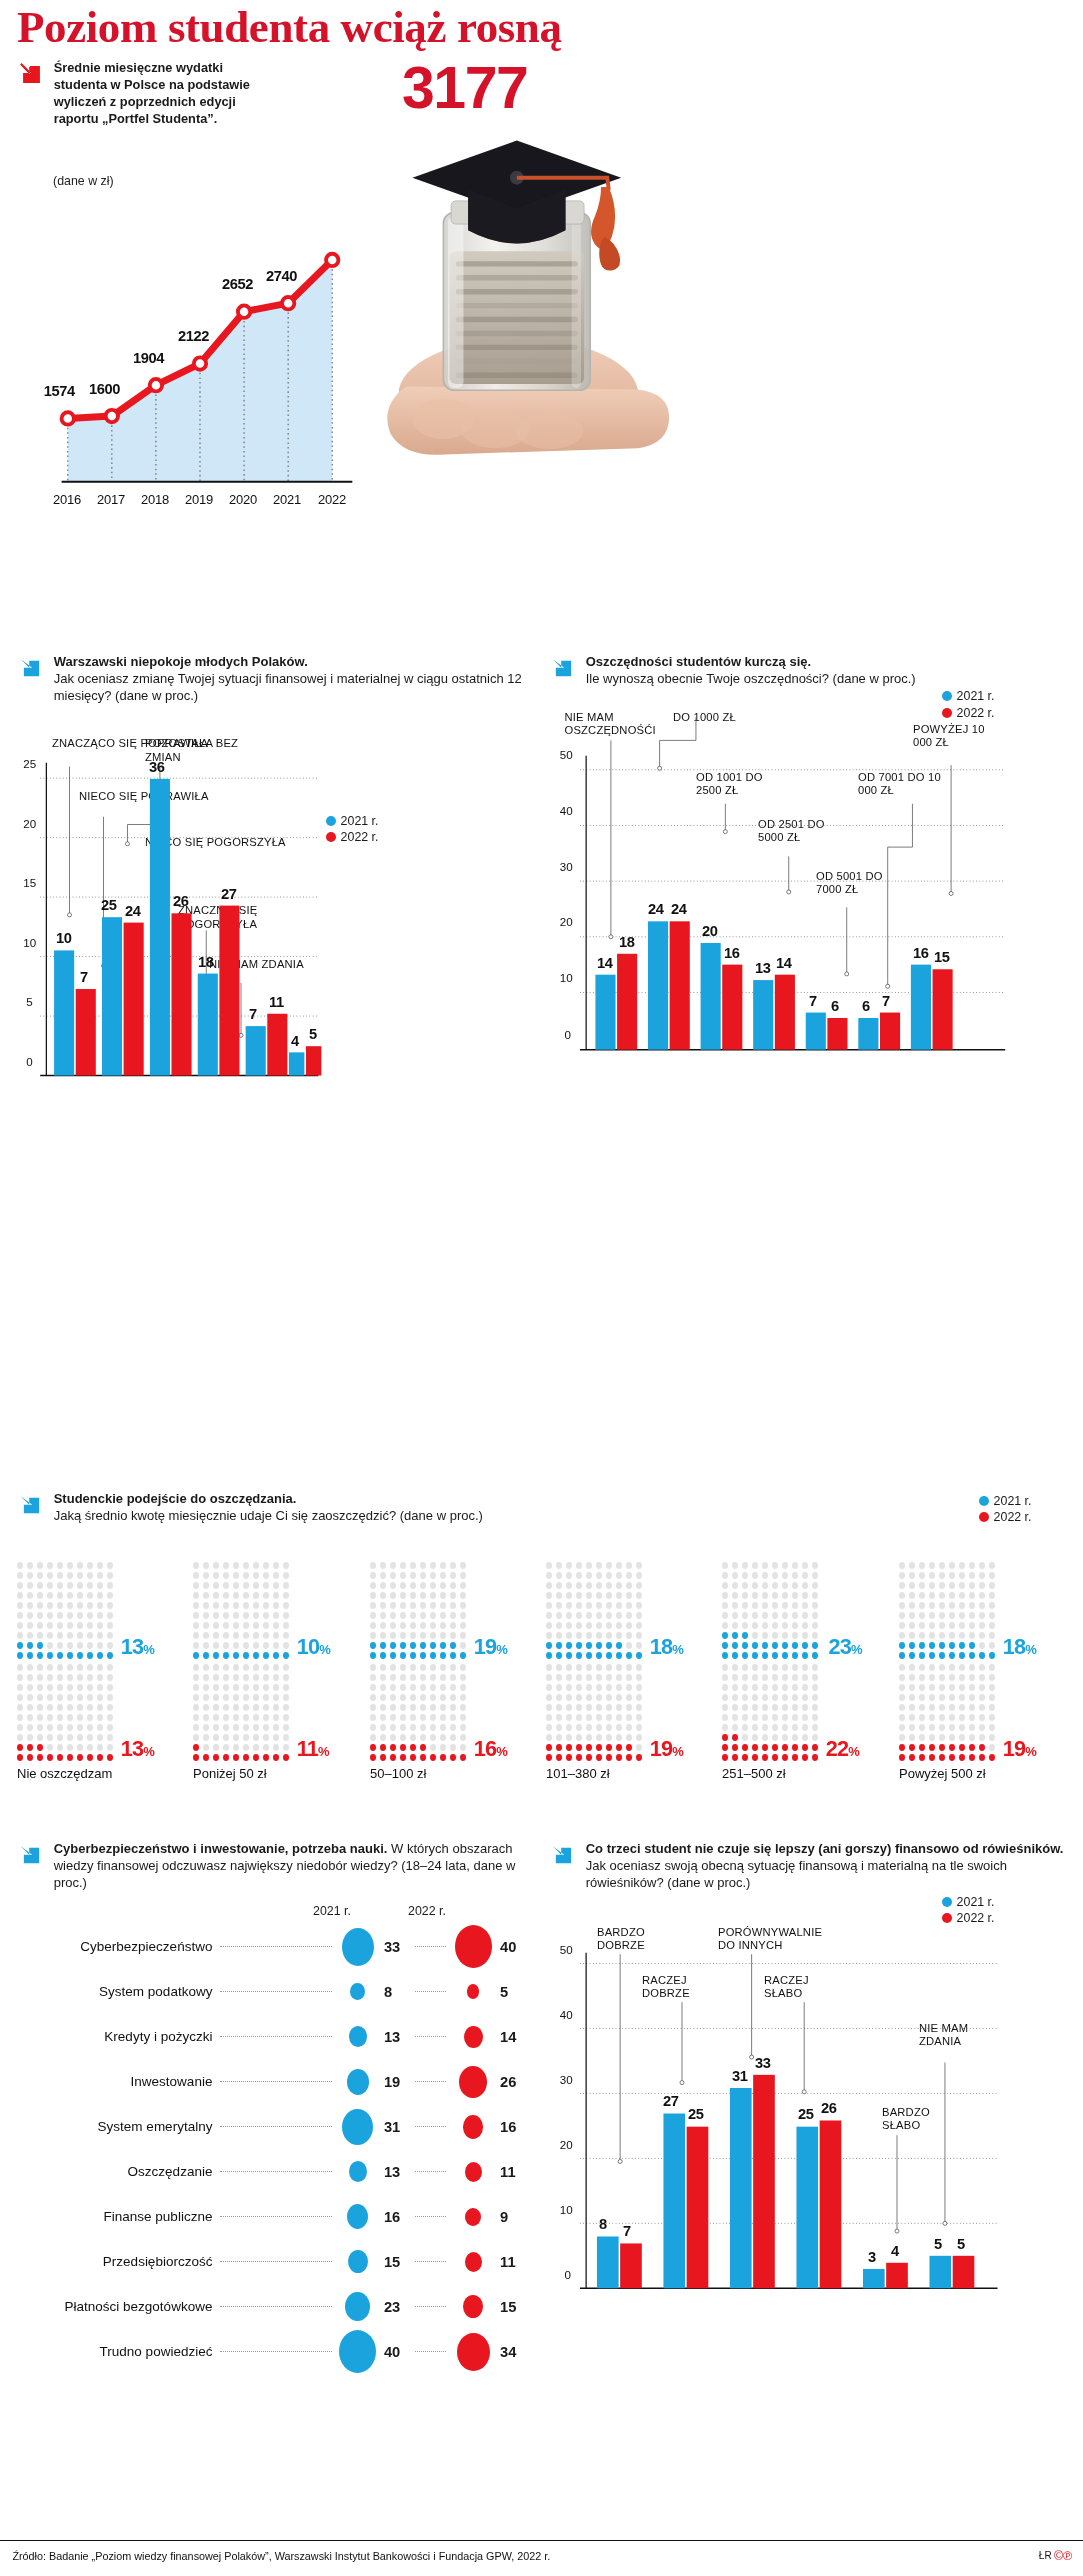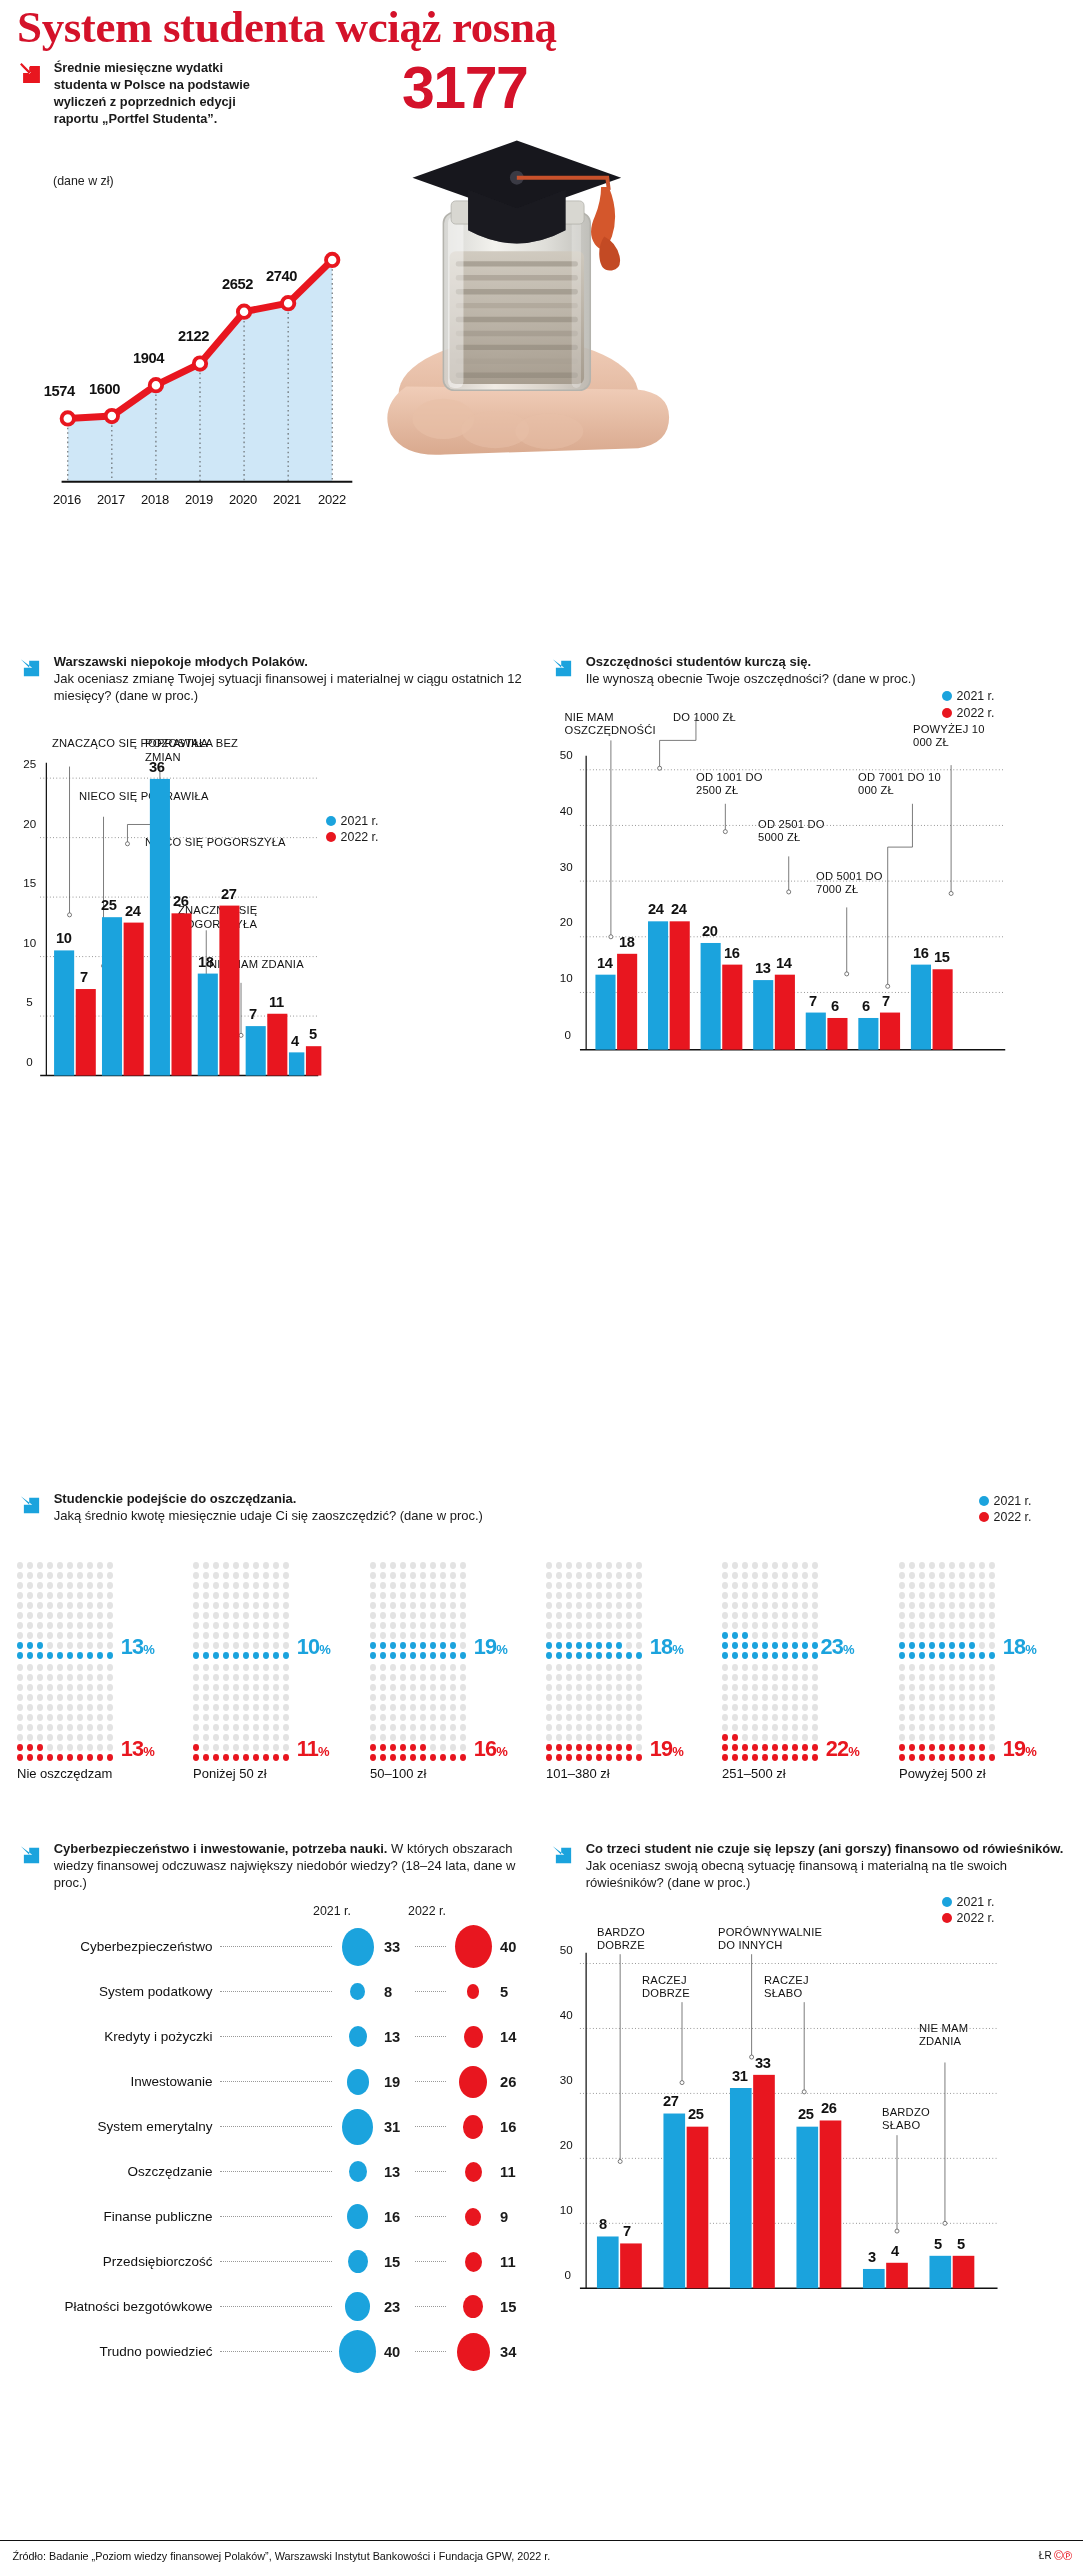--- a/index.html
+++ b/index.html
@@ -98,21 +98,21 @@
   }
   .footer .src { position:absolute; left:12.4px; top:9.3px; font-size:10.8px; color:#111; }
   .footer .mark { position:absolute; right:10.8px; top:7.7px; font-size:10px; color:#111; display:flex; align-items:center; gap:2.3px;}
   .cmark { color:#e8161f; font-size:12.4px; }
 </style>
 </head>
 <body>
 
 <div class="page">
 
-  <div class="headline">System studenta wciąż rosną</div>
+  <div class="headline">Poziom studenta wciąż rosną</div>
 
   <div class="hero">
 
     <div class="hero-blurb blurb">
       <span class="arrow">
         <svg viewBox="0 0 38 38">
             <path d="M4 6 L17 19 L17 8 L30 8 L30 30 L8 30 L8 17 L19 17 L6 4 Z" fill="#e8161f"></path>
         <path d="M5 7 L16 18 L16 9 L29 9 L29 29 L9 29 L9 18 L20 18 Z" fill="#e8161f"></path>
           </svg>
       </span>
@@ -1307,21 +1307,21 @@
               <span class="dm-cell r"></span>
               <span class="dm-cell r"></span>
               <span class="dm-cell r"></span>
               <span class="dm-cell r"></span>
             </div>
             <div class="dm-pct red">19<span class="u">%</span></div>
           </div>
           <div class="dm-label">101–380 zł</div>
         </div>
         <div class="dm-col" style="left: 705px;">
-          <div style="display: flex; align-items: flex-end; gap: 1px;">
+          <div style="display: flex; align-items: flex-end; gap: 9px;">
             <div class="dm-grid">
               <span class="dm-cell"></span>
               <span class="dm-cell"></span>
               <span class="dm-cell"></span>
               <span class="dm-cell"></span>
               <span class="dm-cell"></span>
               <span class="dm-cell"></span>
               <span class="dm-cell"></span>
               <span class="dm-cell"></span>
               <span class="dm-cell"></span>

